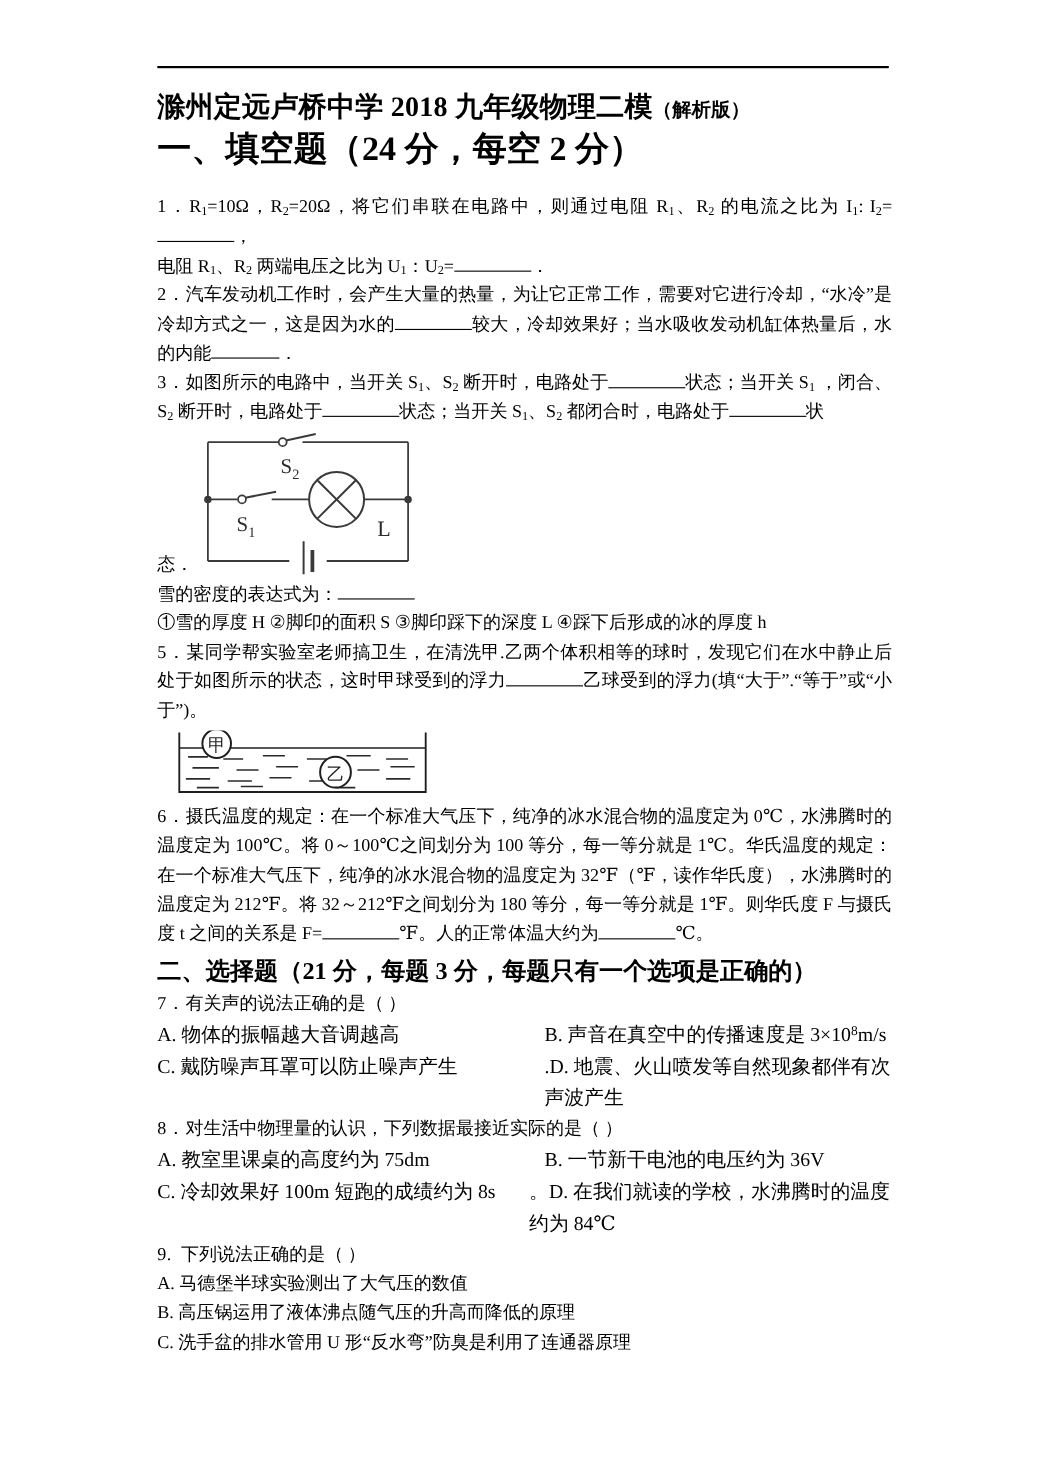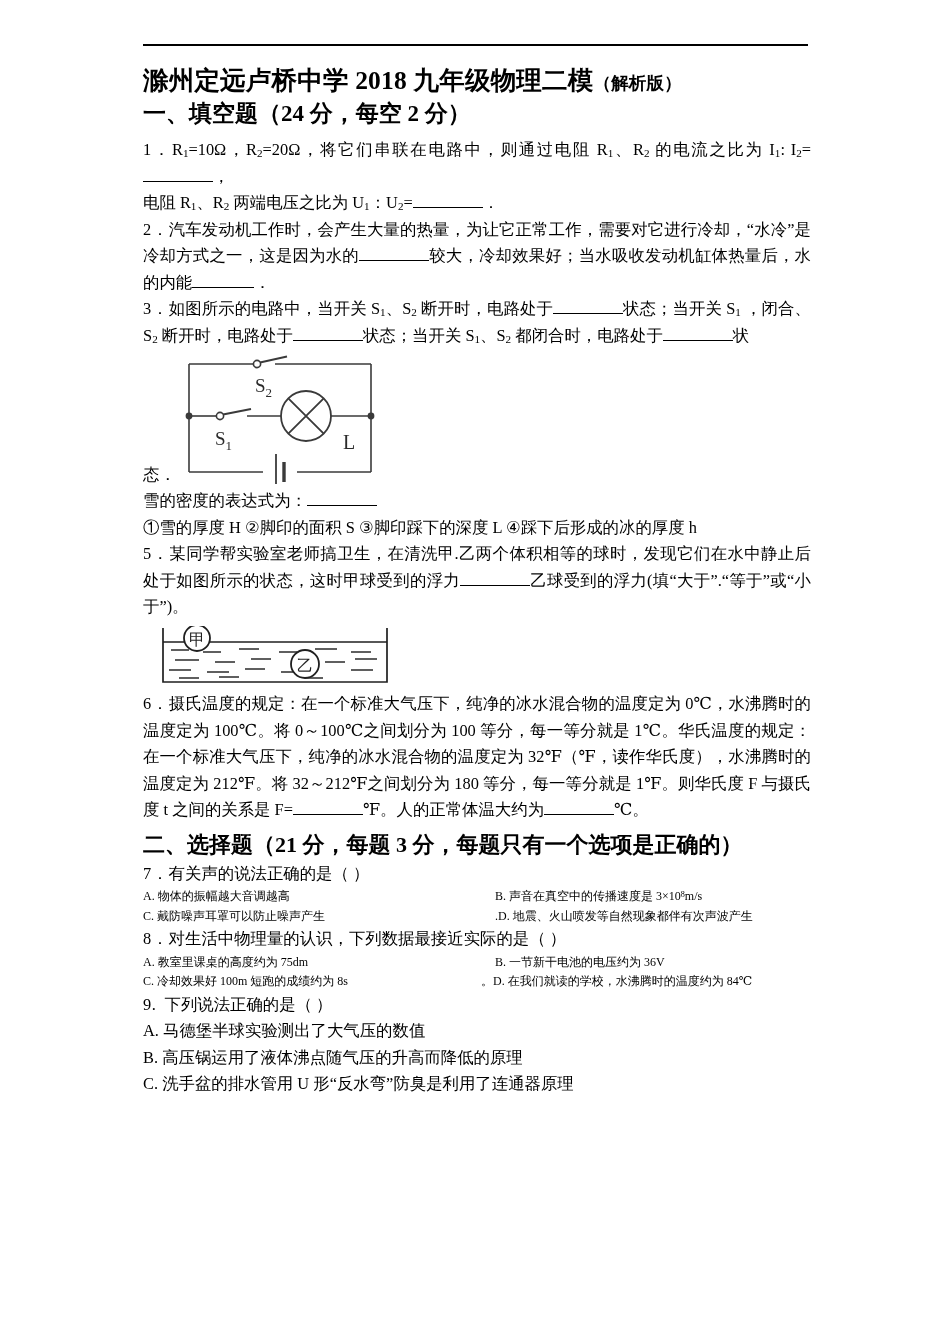--- a/index.html
+++ b/index.html
@@ -17,21 +17,21 @@
   }
   .page {
     position: absolute;
     left: 0; top: 0;
     width: 950px;
     height: 1344px;
   }
   .content {
     position: absolute;
     left: 143px;
-    top: 44px;
+    top: 60px;
     width: 668px;
   }
   .top-rule {
     width: 665px;
     height: 0;
     border-top: 2.2px solid #000;
     margin: 0 0 20px 0;
   }
   .doc-title {
     font-size: 25.5px;
@@ -39,24 +39,24 @@
     letter-spacing: 0.2px;
     line-height: 1.18;
     margin: 0 0 2px 0;
     white-space: nowrap;
   }
   .doc-title .paren {
     font-size: 17.5px;
     font-weight: bold;
   }
   .section-head {
-    font-size: 23px;
+    font-size: 31px;
     font-weight: bold;
     line-height: 1.3;
-    margin: 3px 0 8px 0;
+    margin: 3px 0 20px 0;
     white-space: nowrap;
   }
   .q {
     font-size: 16.4px;
     line-height: 1.62;
     margin: 0;
     text-align: justify;
     text-justify: inter-ideograph;
   }
   .q-num {
@@ -73,21 +73,21 @@
   sub {
     font-size: 0.68em;
     vertical-align: -0.22em;
   }
   sup {
     font-size: 0.68em;
     vertical-align: 0.42em;
   }
   .opt-row {
     display: flex;
-    font-size: 12px;
+    font-size: 18px;
     line-height: 1.62;
   }
   .opt-a { width: 352px; flex: none; }
   .opt-b { flex: 1; }
   .opt-a-wide { width: 338px; flex: none; }
   .fig-circuit {
     position: relative;
     width: 330px;
     height: 130px;
     margin: 4px 0 0 28px;

